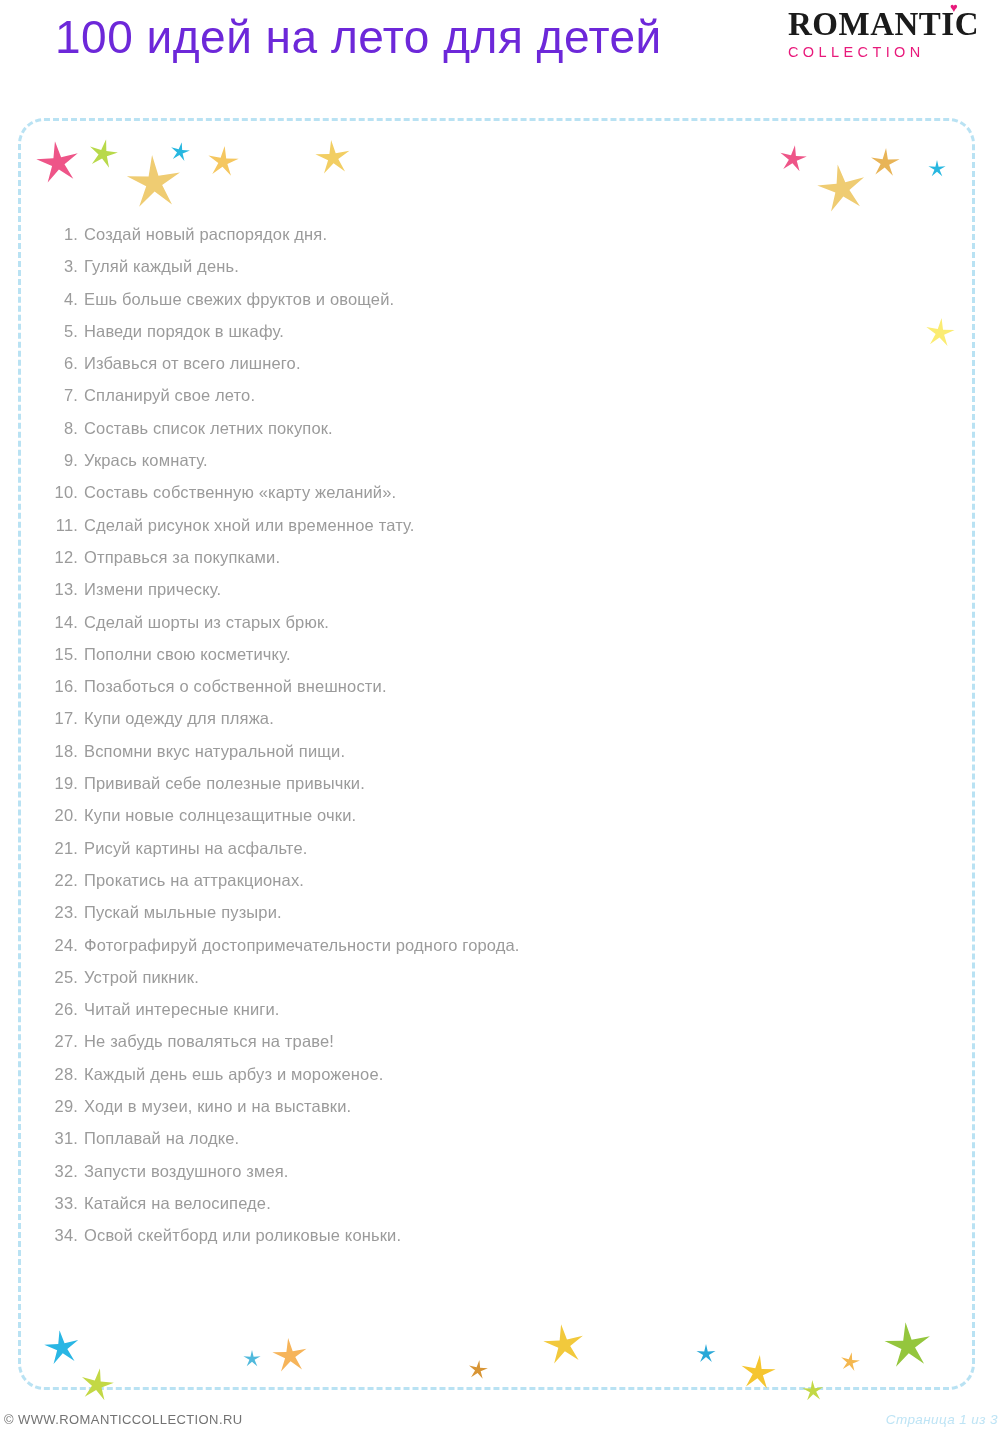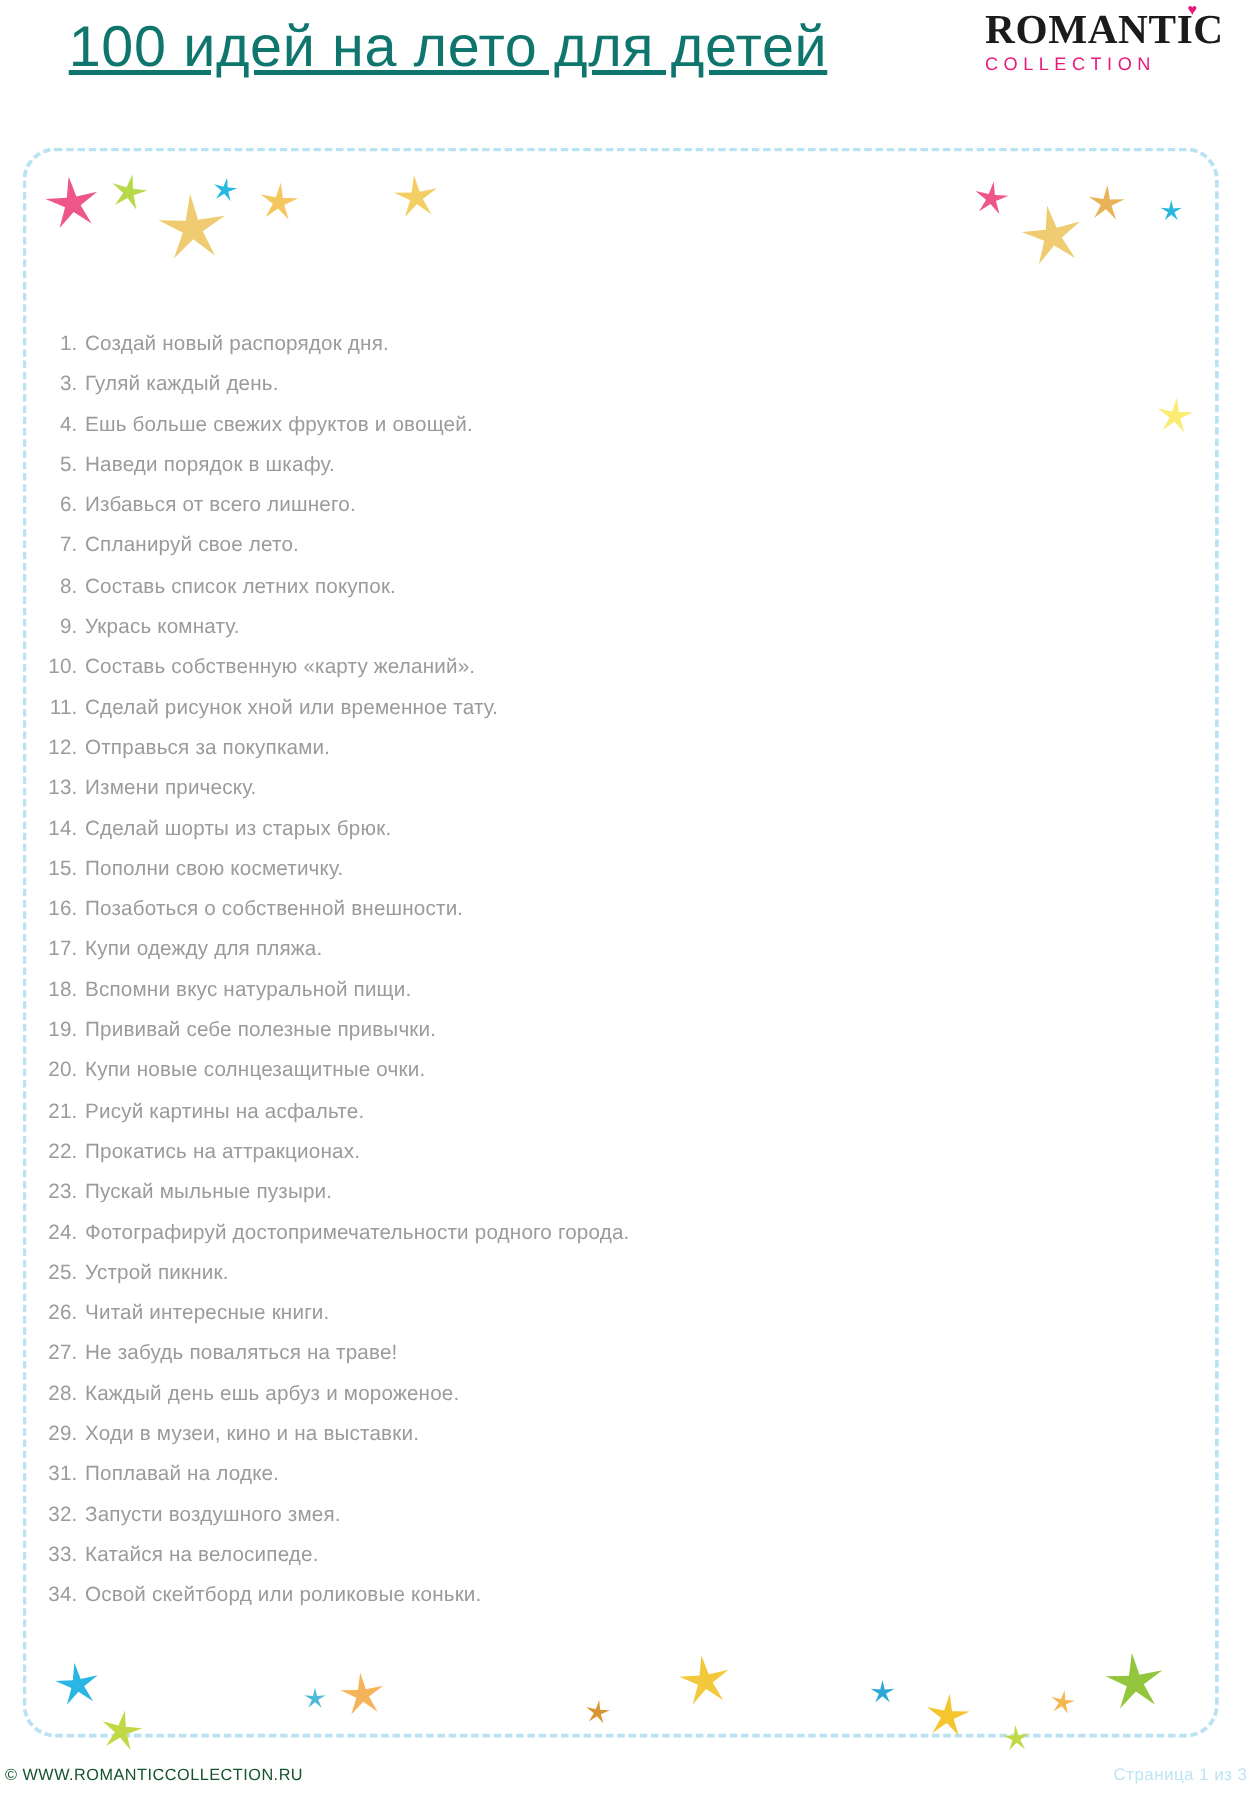--- a/index.html
+++ b/index.html
@@ -25,24 +25,23 @@
     width: 1000px;
     height: 100px;
   }
   .page-title {
     position: absolute;
     left: 55px;
     top: 11px;
     font-size: 46px;
     font-weight: 300;
     letter-spacing: 0.5px;
-    color: #0f766e;
+    color: #6d28d9;
     white-space: nowrap;
     line-height: 1.15;
-    text-decoration: underline;
   }
   .brand {
     position: absolute;
     right: 22px;
     top: 8px;
     width: 190px;
     text-align: left;
   }
   .brand-main {
     font-family: "Liberation Serif", "DejaVu Serif", serif;
@@ -84,24 +83,23 @@
     width: 957px;
     height: 1272px;
     border: 3px dashed #B9E2F3;
     border-radius: 26px;
     box-sizing: border-box;
   }
 
   
   .list {
     position: absolute;
-    left: 36px;
+    left: 52px;
     top: 218px;
     width: 880px;
-    margin-top: 41px;
   }
   .list-item {
     font-size: 16.5px;
     font-weight: 400;
     color: #9b9b9b;
     line-height: 32.3px;
     letter-spacing: 0.15px;
     white-space: nowrap;
   }
   .list-item .num {
@@ -120,31 +118,32 @@
     top: 1412px;
     width: 1000px;
     height: 30px;
   }
   .footer-left {
     position: absolute;
     left: 4px;
     top: 0;
     font-size: 13px;
     letter-spacing: 0.4px;
-    color: #14532d;
+    color: #737373;
     white-space: nowrap;
   }
   .footer-right {
     position: absolute;
     right: 2px;
     top: 0;
     font-size: 13.5px;
     letter-spacing: 0.4px;
     color: #BEE4F5;
     white-space: nowrap;
+    font-style: italic;
   }
 
   
   .star {
     position: absolute;
     pointer-events: none;
   }
   .star svg { display: block; width: 100%; height: 100%; }
 </style>
 </head>

